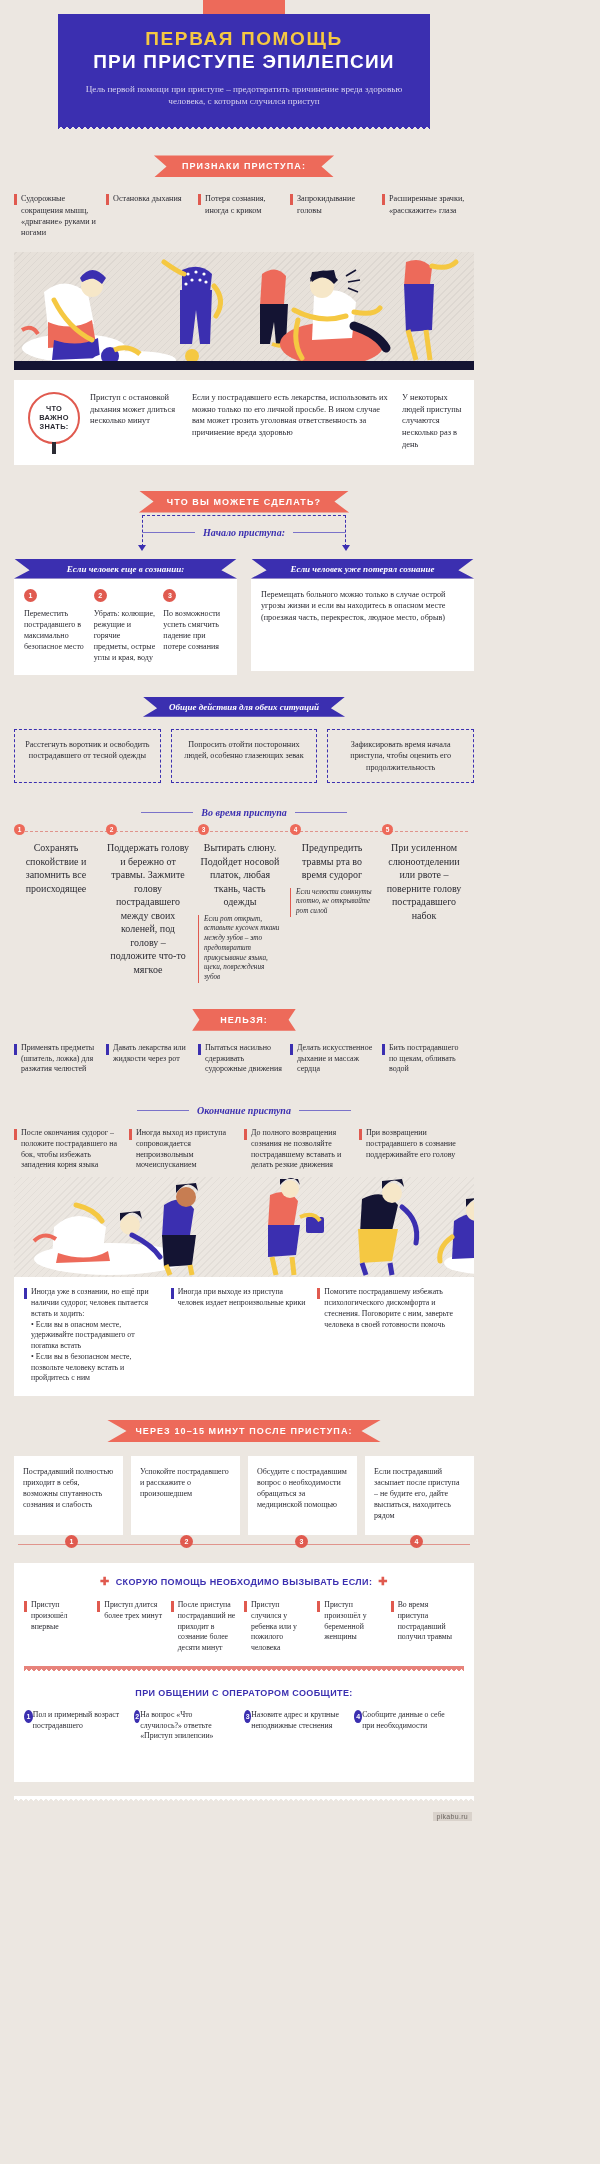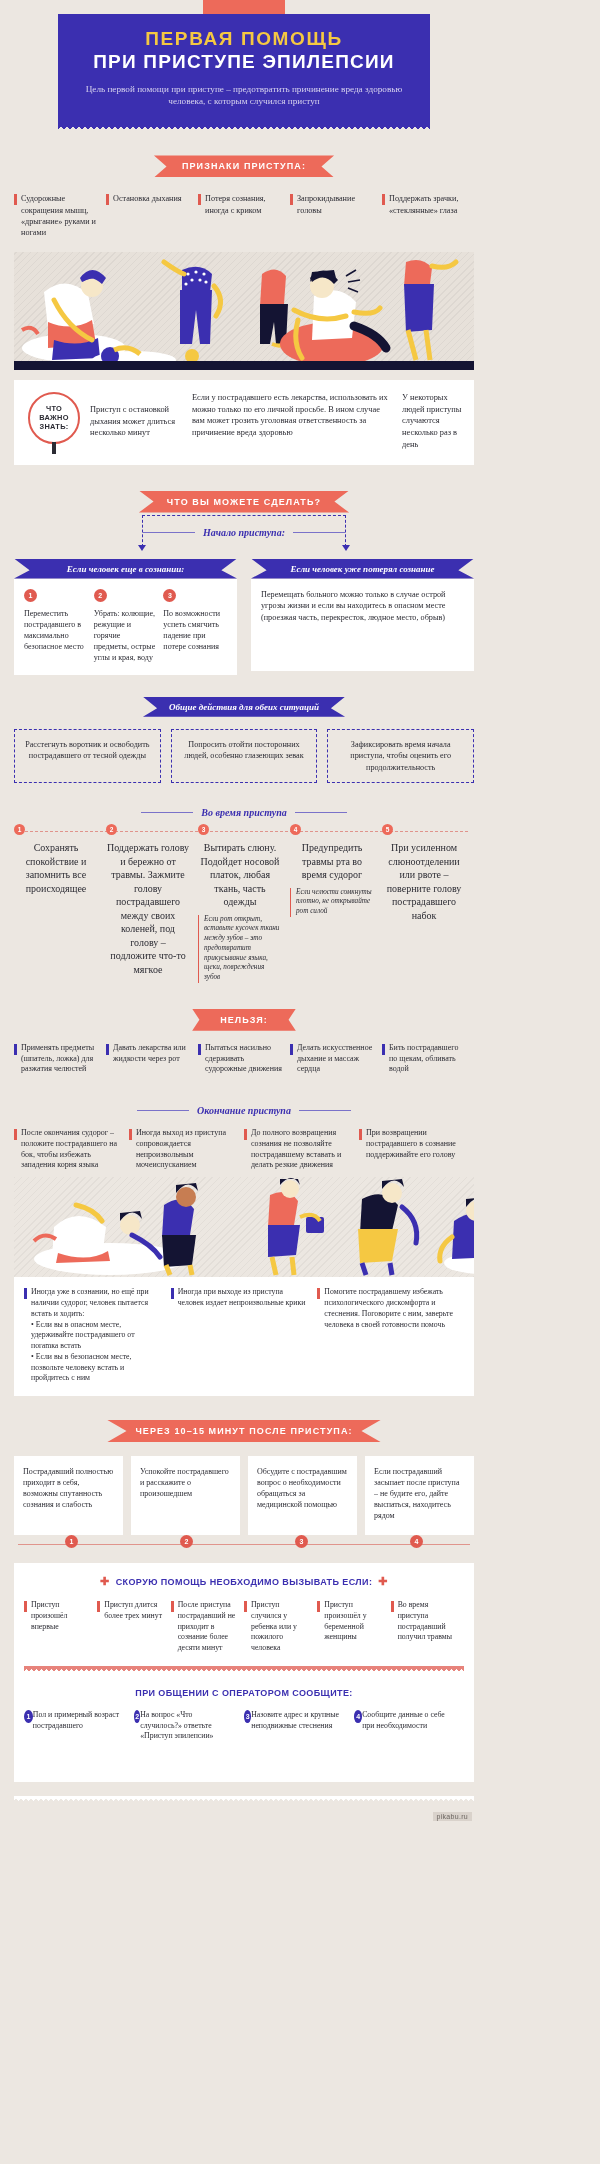--- a/index.html
+++ b/index.html
@@ -88,21 +88,21 @@
     align-items: center; justify-content: center;
     font-family: "Liberation Sans", sans-serif; font-weight: bold;
     font-size: 7.4px; color: #2b2b33; line-height: 1.25; letter-spacing: .3px;
     position: relative; margin-left: 2px;
   }
   .know-badge::after {
     content: ""; position: absolute; bottom: -12px; left: 50%;
     margin-left: -2px; width: 4px; height: 12px; background: #2b2b33;
   }
   .know-col { font-size: 8.4px; line-height: 1.4; }
-  .kc1 { width: 92px; margin-top: 12px; } .kc2 { width: 200px; } .kc3 { flex: 1; }
+  .kc1 { width: 92px; } .kc2 { width: 200px; } .kc3 { flex: 1; }
 
   
   .center { text-align: center; }
   .script {
     font-family: "Liberation Serif", serif; font-style: italic; font-weight: bold;
     color: #3b2fb0; font-size: 10px;
   }
   .script-rule { display: flex; align-items: center; justify-content: center; gap: 8px; }
   .script-rule::before, .script-rule::after {
     content: ""; height: 1px; width: 52px; background: #7a72c9;
@@ -240,21 +240,21 @@
     <div class="sign-item">
       <span class="bar-red"></span>
       <span>Потеря сознания, иногда с криком</span>
     </div>
     <div class="sign-item">
       <span class="bar-red"></span>
       <span>Запрокидывание головы</span>
     </div>
     <div class="sign-item">
       <span class="bar-red"></span>
-      <span>Поддержать зрачки, «стеклянные» глаза</span>
+      <span>Расширенные зрачки, «расскажите» глаза</span>
     </div>
   </div>
 
   <div class="illus">
     <svg width="572" height="118" viewBox="0 0 572 118">
 
       <ellipse cx="60" cy="96" rx="52" ry="14" fill="#ffffff"></ellipse>
       <path d="M30 40 q22 -18 44 2 l6 30 -46 4 z" fill="#ffffff"></path>
       <path d="M34 70 q24 10 44 -2 l4 24 -48 4 z" fill="#ed6a5a"></path>
       <path d="M40 88 q24 8 44 -2 l2 20 -48 2 z" fill="#3b2fb0"></path>

